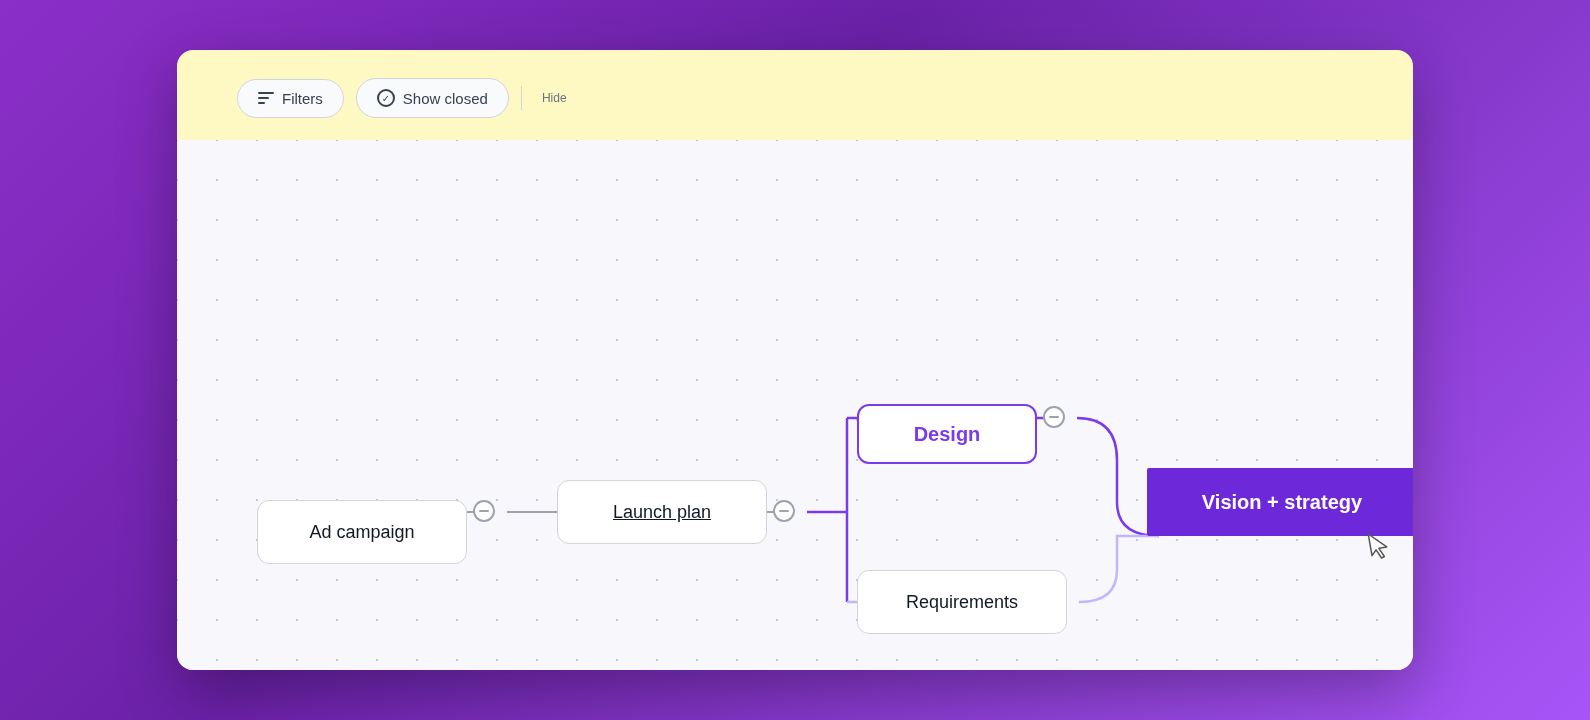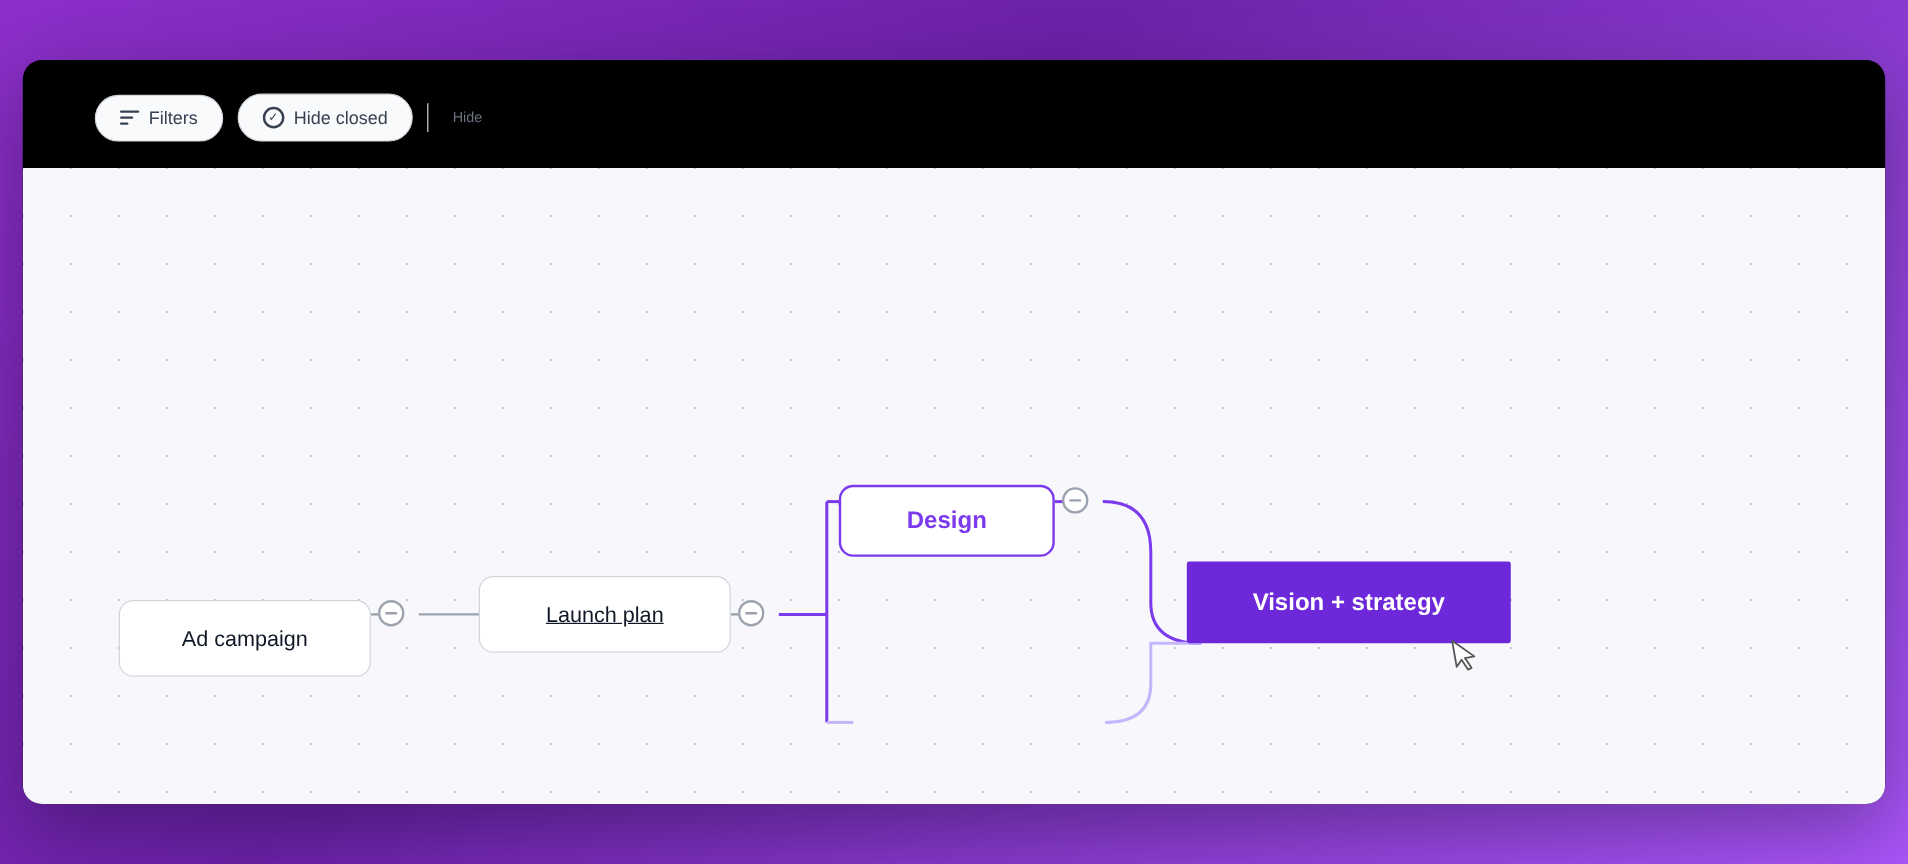--- a/index.html
+++ b/index.html
@@ -9,23 +9,23 @@
       height: 720px;
       background: linear-gradient(135deg, #8B2FC9 0%, #6B21A8 40%, #A855F7 100%);
       display: flex;
       align-items: center;
       justify-content: center;
       font-family: -apple-system, BlinkMacSystemFont, 'Segoe UI', sans-serif;
       overflow: hidden;
     }
 
     .main-card {
-      width: 1552px;
+      width: 1236px;
       height: 620px;
-      background: #000000;
+      background: #fef9c3;
       border-radius: 16px;
       position: relative;
       overflow: hidden;
       box-shadow: 0 20px 60px rgba(0,0,0,0.3);
     }
 
     
     .toolbar {
       position: absolute;
       top: 28px;
@@ -246,21 +246,21 @@
       <span class="filter-icon">
         <span></span>
           <span></span>
           <span></span>
       </span>
       <span>Filters</span>
     </button>
 
     <button class="toolbar-btn">
       <span class="check-circle">✓</span>
-      <span>Hide closed</span>
+      <span>Show closed</span>
     </button>
 
     <div class="toolbar-divider"></div>
 
     <span class="hide-btn">Hide</span>
   </div>
 
   <div class="canvas">
 
     <svg class="connections-svg">
@@ -297,20 +297,23 @@
     </div>
 
     <div class="connector connector-launch"></div>
 
     <div class="node node-design">
       <span>Design</span>
     </div>
 
     <div class="connector connector-design"></div>
 
+    <div class="node node-requirements">
+      <span>Requirements</span>
+    </div>
 
     <div class="node node-vision">
       <span>Vision + strategy</span>
     </div>
 
     <div class="cursor-icon">
       <svg width="28" height="32" viewBox="0 0 28 32" fill="none" xmlns="http://www.w3.org/2000/svg">
         <path d="M4 2L4 24L9 19L13 28L16 27L12 18L20 18L4 2Z" fill="white" stroke="#555" stroke-width="1.5" stroke-linejoin="round"></path>
       </svg>
     </div>

